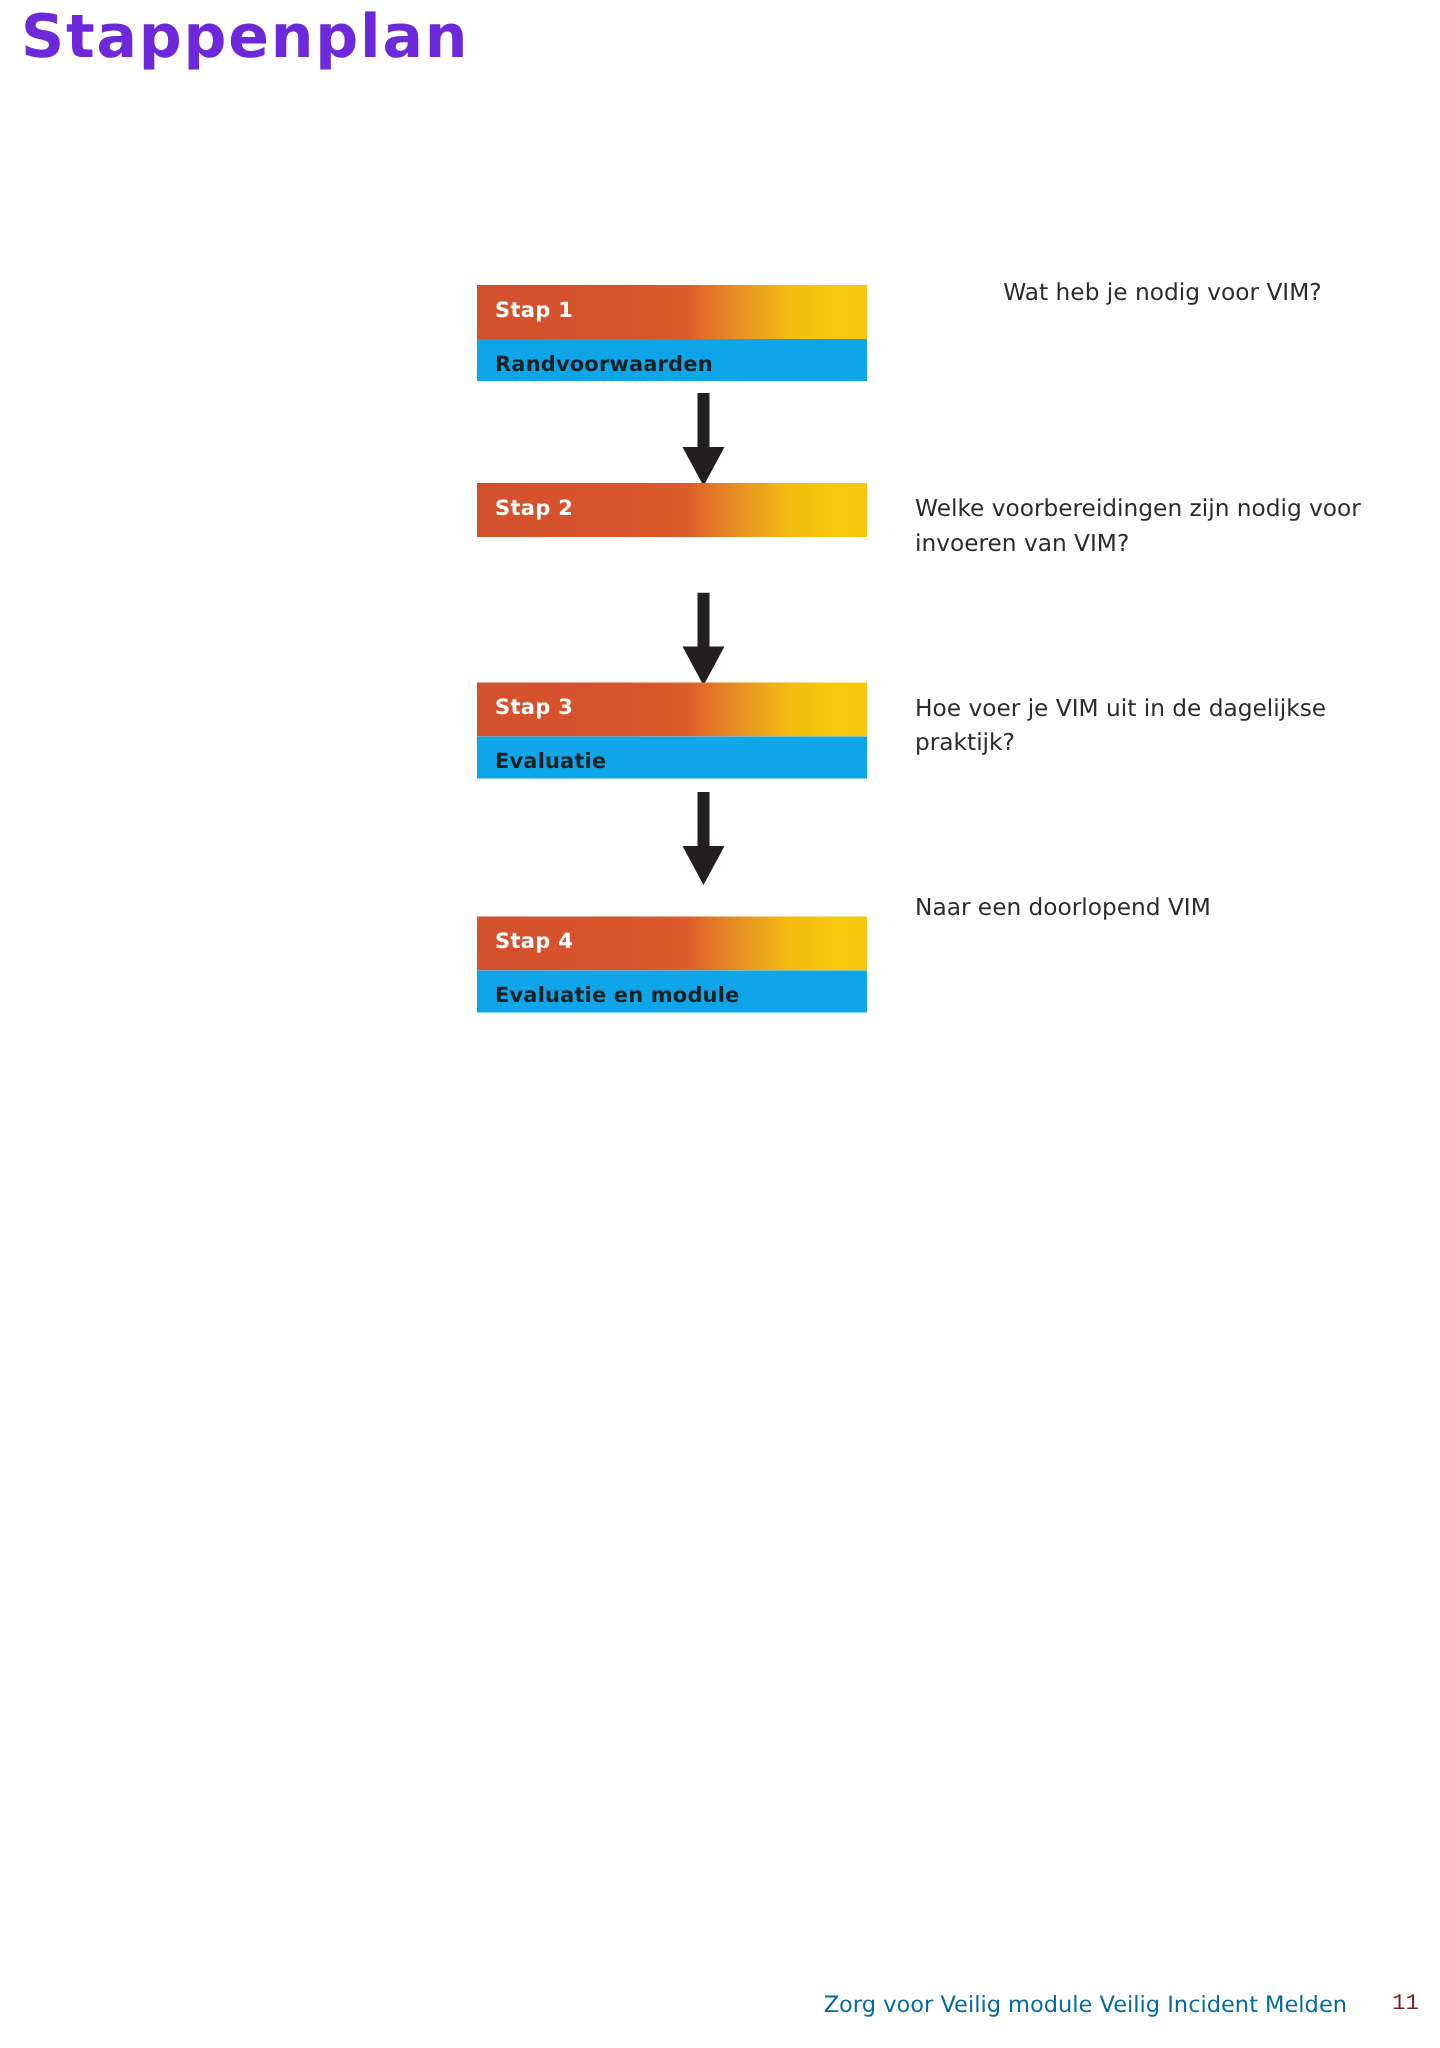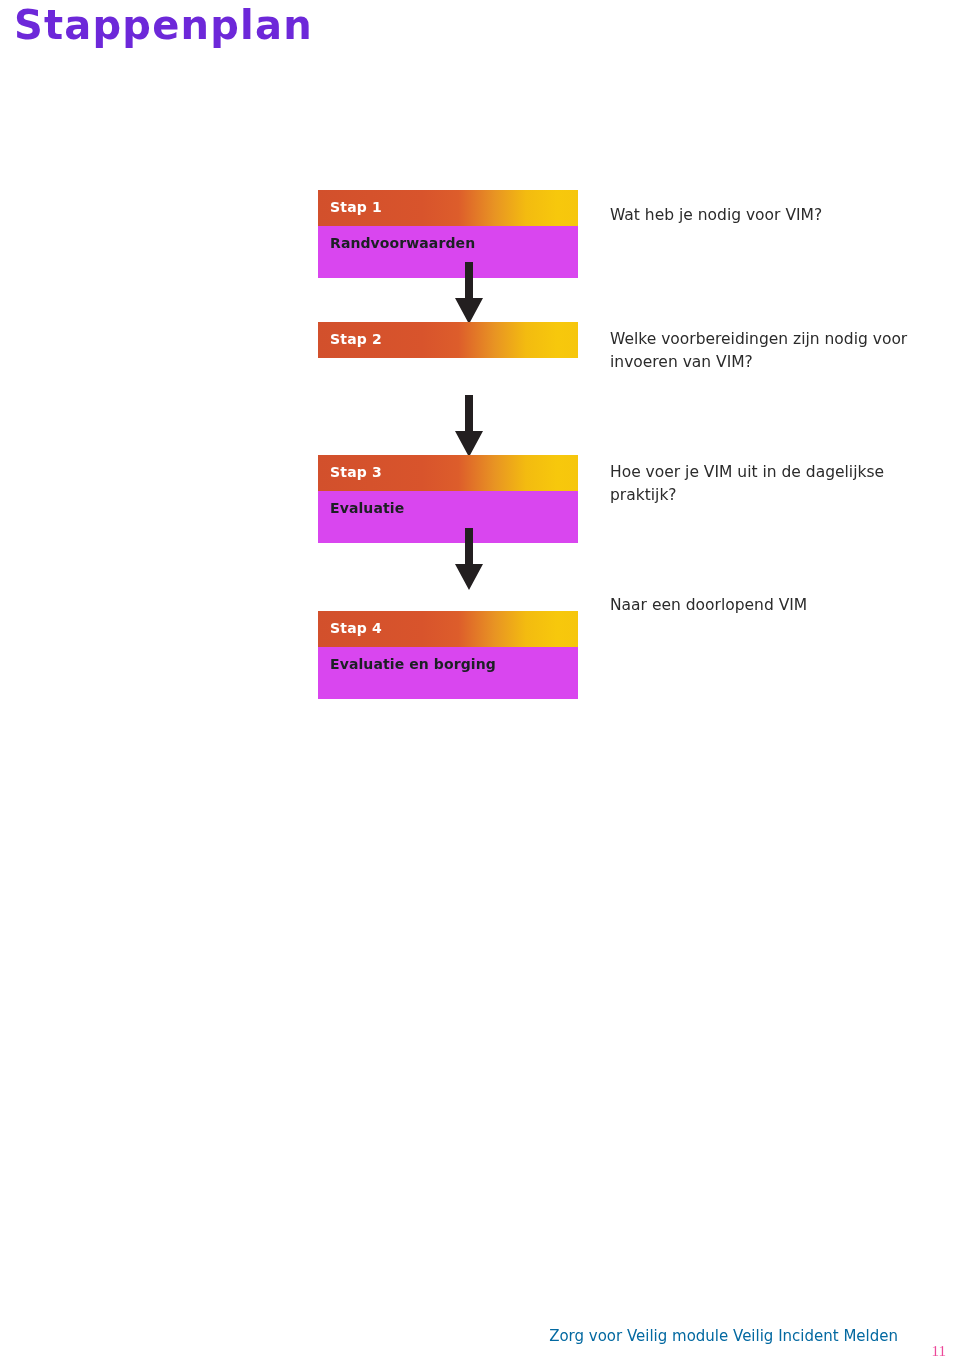--- a/index.html
+++ b/index.html
@@ -64,22 +64,22 @@
     font-family: "DejaVu Sans", sans-serif;
     font-size: 14px;
     font-weight: 700;
     color: #ffffff;
     letter-spacing: 0.2px;
     white-space: nowrap;
   }
 
   .step-bar-bottom {
     position: relative;
-    height: 52px;
-    background: #d946ef;
+    height: 28px;
+    background: #0ea5e9;
   }
 
   .step-bar-bottom .step-title {
     position: absolute;
     left: 12px;
     top: 9px;
     font-family: "DejaVu Sans", sans-serif;
     font-size: 14px;
     font-weight: 700;
     color: #1b2023;
@@ -121,43 +121,43 @@
     right: 62px;
     top: 0;
     font-family: "DejaVu Sans", sans-serif;
     font-size: 15px;
     color: #0369a1;
     white-space: nowrap;
   }
   .footer-page {
     position: absolute;
     right: 14px;
-    top: 16px;
-    font-family: Liberation Serif, serif;
+    top: 0;
+    font-family: Liberation Mono, monospace;
     font-size: 15px;
-    color: #ec4899;
+    color: #7f1d1d;
     white-space: nowrap;
   }
 </style>
 </head>
 <body>
 
 <div class="page-title">Stappenplan</div>
 
 <div class="flow">
 
   <div class="step" style="top:190px;">
     <div class="step-bar-top">
       <span class="step-label">Stap 1</span>
     </div>
     <div class="step-bar-bottom">
       <span class="step-title">Randvoorwaarden</span>
     </div>
   </div>
-  <div class="step-desc" style="top:204px;">Wat heb je nodig voor VIM?</div>
+  <div class="step-desc" style="top:184px;text-align:center;">Wat heb je nodig voor VIM?</div>
 
   <div class="arrow" style="top:262px;">
     <svg width="36" height="64" viewBox="0 0 36 64">
       <polygon points="14,0 22,0 22,36 32,36 18,62 4,36 14,36" fill="#231f20"></polygon>
     </svg>
   </div>
 
   <div class="step" style="top:322px;">
     <div class="step-bar-top">
       <span class="step-label">Stap 2</span>
@@ -185,21 +185,21 @@
     <svg width="36" height="64" viewBox="0 0 36 64">
       <polygon points="14,0 22,0 22,36 32,36 18,62 4,36 14,36" fill="#231f20"></polygon>
     </svg>
   </div>
 
   <div class="step" style="top:587px;margin-top:24px;">
     <div class="step-bar-top">
       <span class="step-label">Stap 4</span>
     </div>
     <div class="step-bar-bottom">
-      <span class="step-title">Evaluatie en borging</span>
+      <span class="step-title">Evaluatie en module</span>
     </div>
   </div>
   <div class="step-desc" style="top:594px;">Naar een doorlopend VIM</div>
 
 </div>
 
 <div class="footer">
   <span class="footer-text">Zorg voor Veilig module Veilig Incident Melden</span>
   <span class="footer-page">11</span>
 </div>

